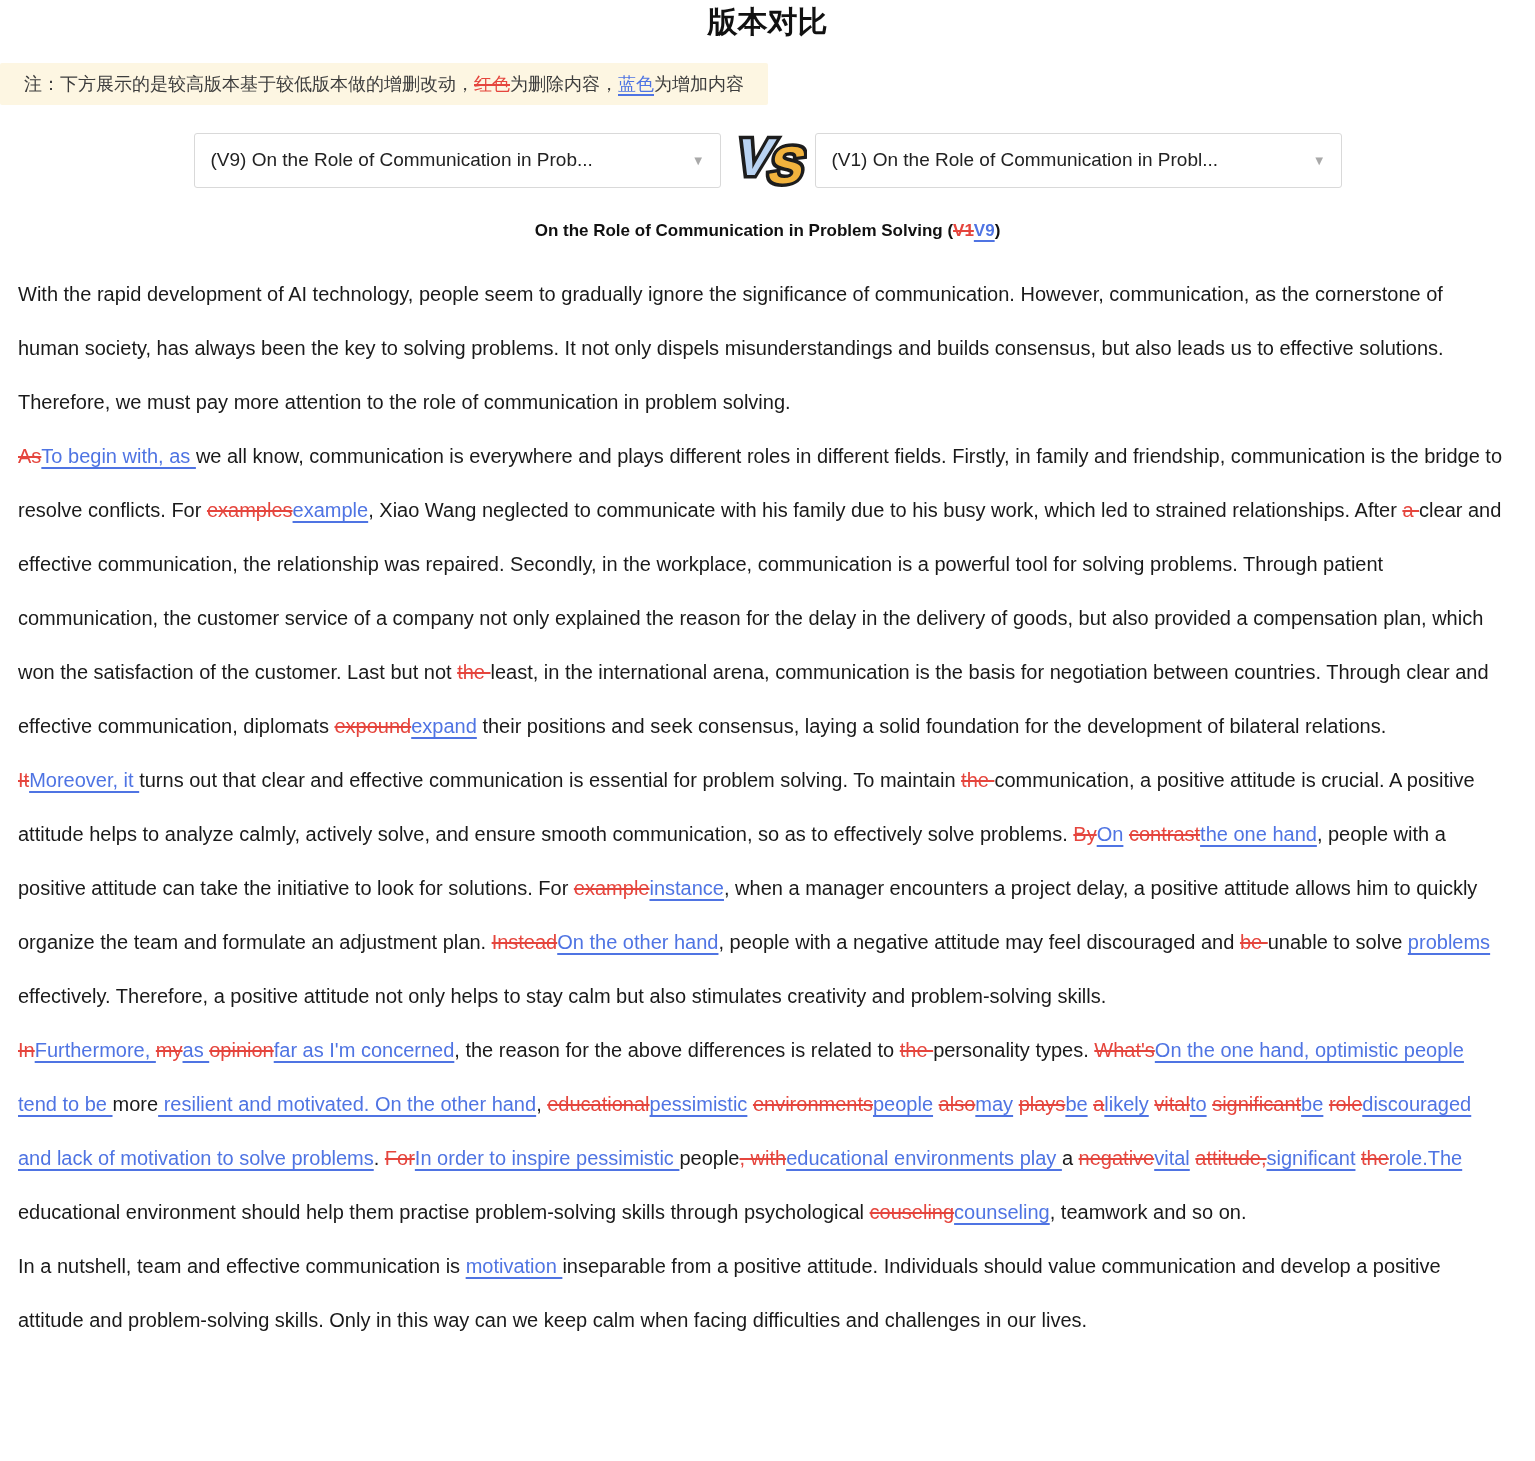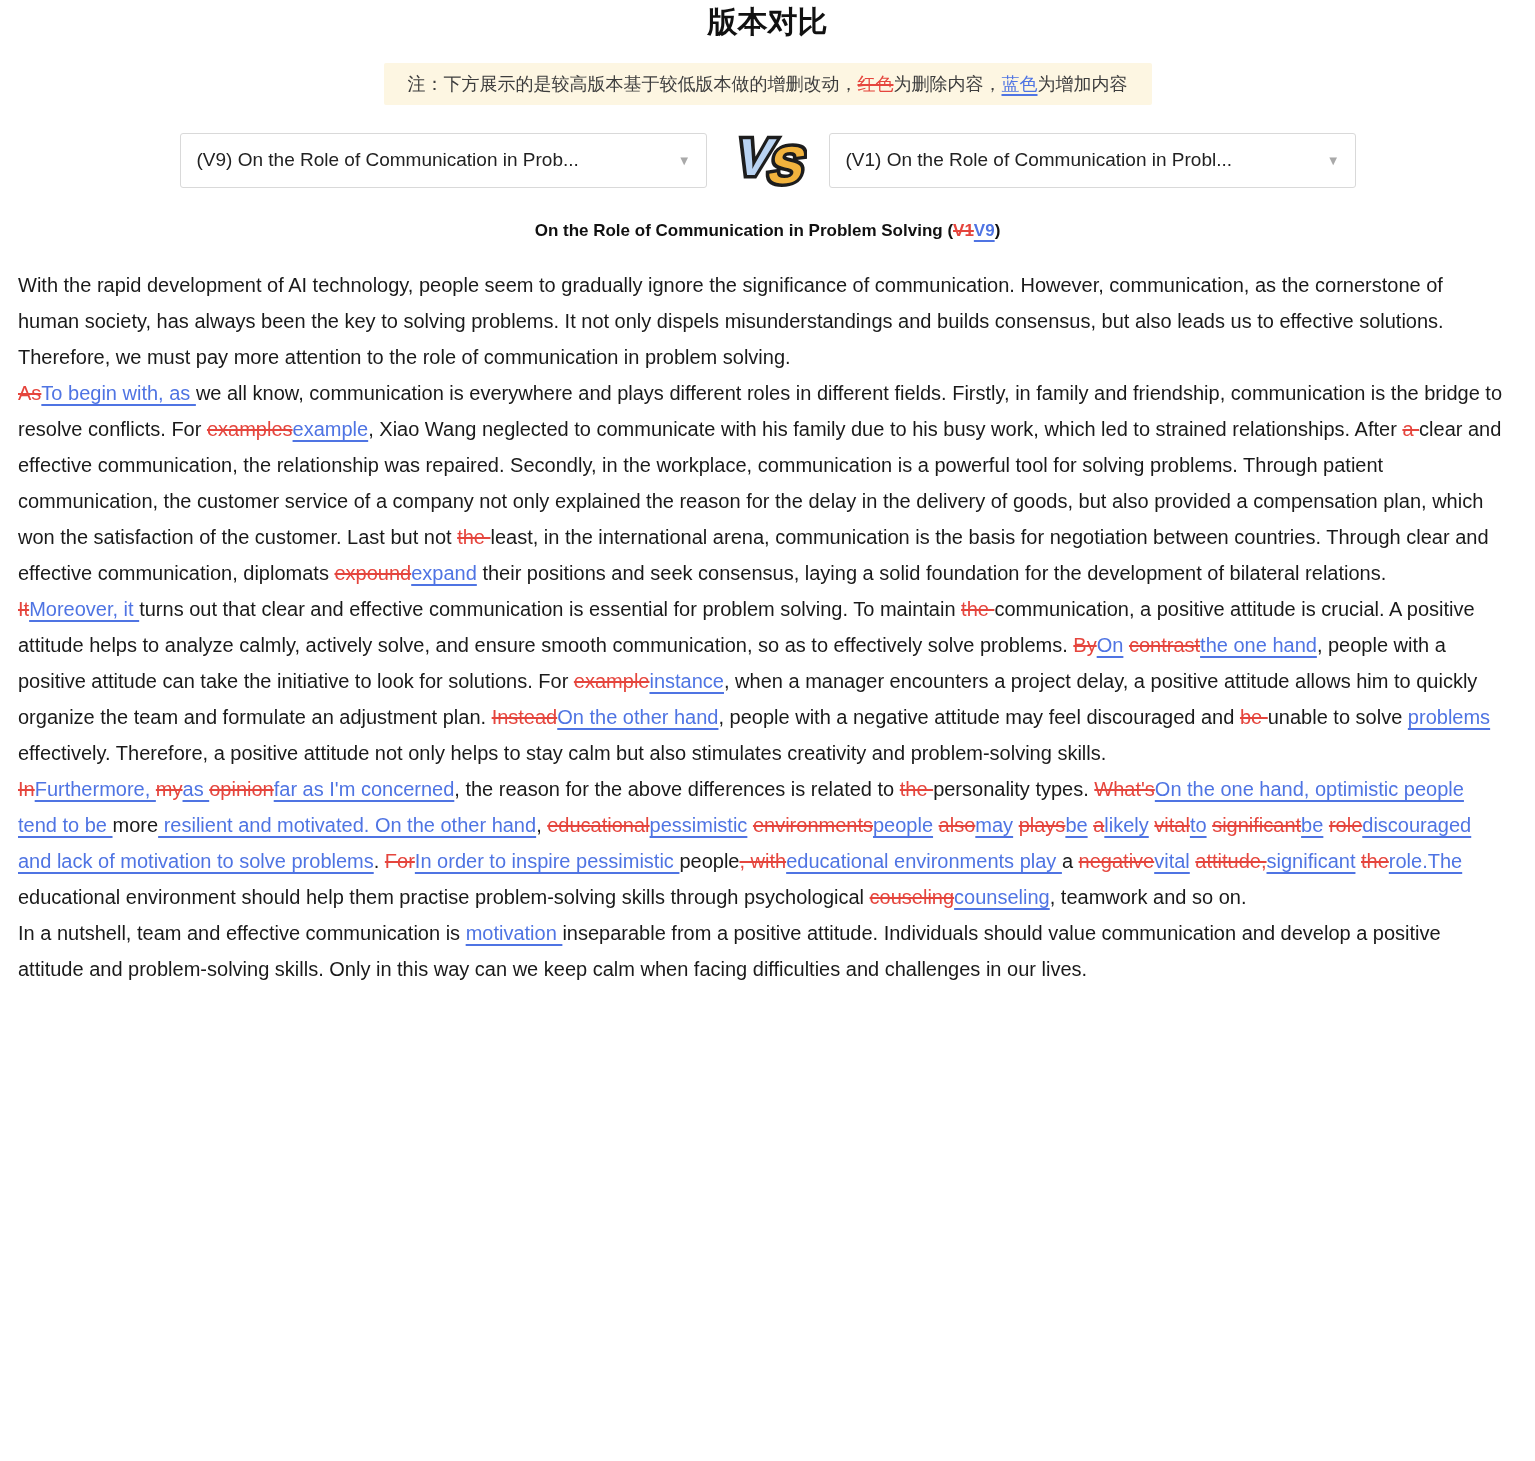--- a/index.html
+++ b/index.html
@@ -16,35 +16,35 @@
     font-family:"Liberation Sans","DejaVu Sans",sans-serif;
     color:var(--text);
   }
   .page-title{
     text-align:center;
     font-size:30px;
     font-weight:bold;
     margin:2px 0 20px;
     color:#111;
   }
-  .note-wrap{text-align:center;}
+  .note-wrap{text-align:left;}
   .note-bar{
     display:inline-block;
     background:var(--note-bg);
     padding:9px 24px;
     font-size:18px;
     color:#3d3d3d;
     border-radius:2px;
   }
   .selector-row{
     margin-top:24px;
     display:flex;
     justify-content:center;
     align-items:center;
-    gap:22px;
+    gap:8px;
   }
   .version-select{
     width:527px;
     height:55px;
     background:#fff;
     border:1px solid var(--border);
     border-radius:3px;
     display:flex;
     align-items:center;
     justify-content:space-between;
@@ -73,21 +73,21 @@
   .essay-title{
     text-align:center;
     font-size:17px;
     font-weight:bold;
     margin:30px 0 26px;
     color:#111;
   }
   .essay-body{
     padding:0 28px 20px 18px;
     font-size:20px;
-    line-height:36px;
+    line-height:54px;
     color:#1a1a1a;
   }
   .essay-body p{margin:0;}
   .seg-d, .v-old, .legend-del{
     color:var(--del);
     text-decoration:line-through;
     text-decoration-thickness:2px;
   }
   .seg-a, .v-new, .legend-add{
     color:var(--add);

